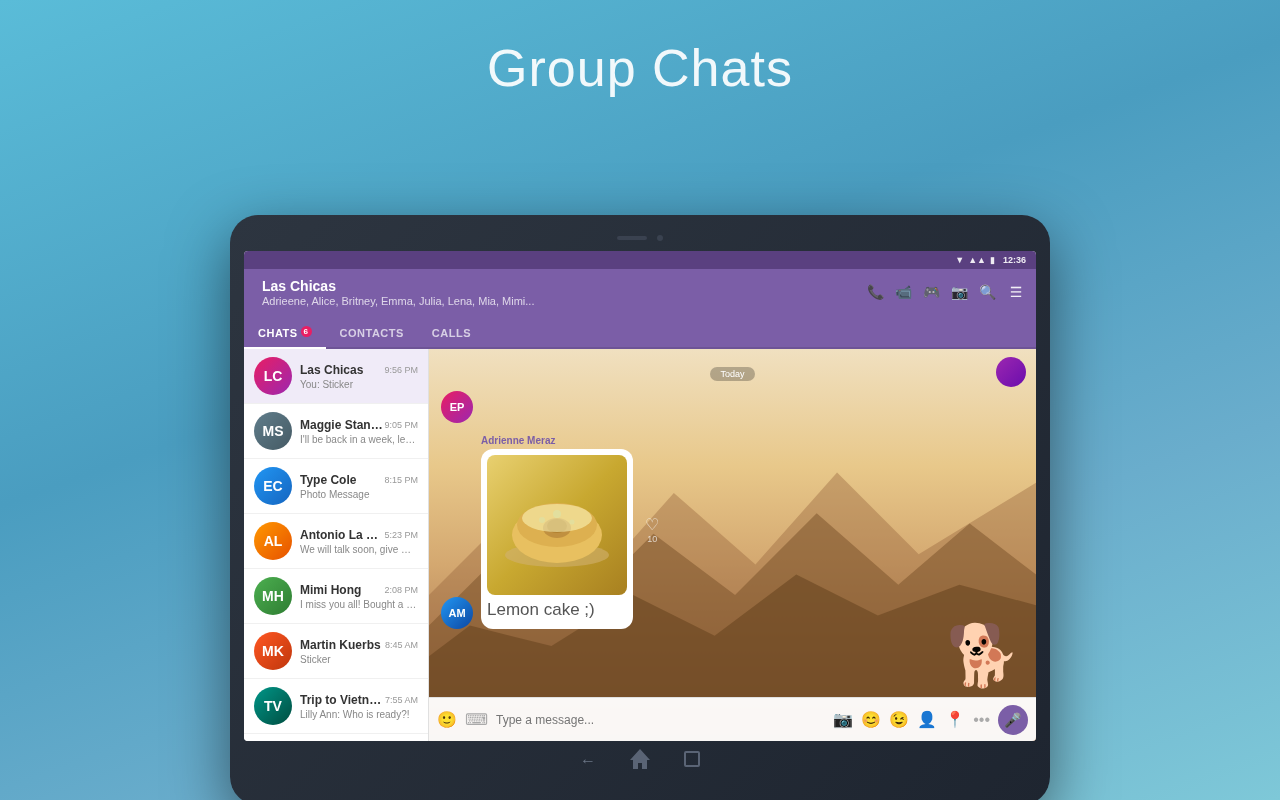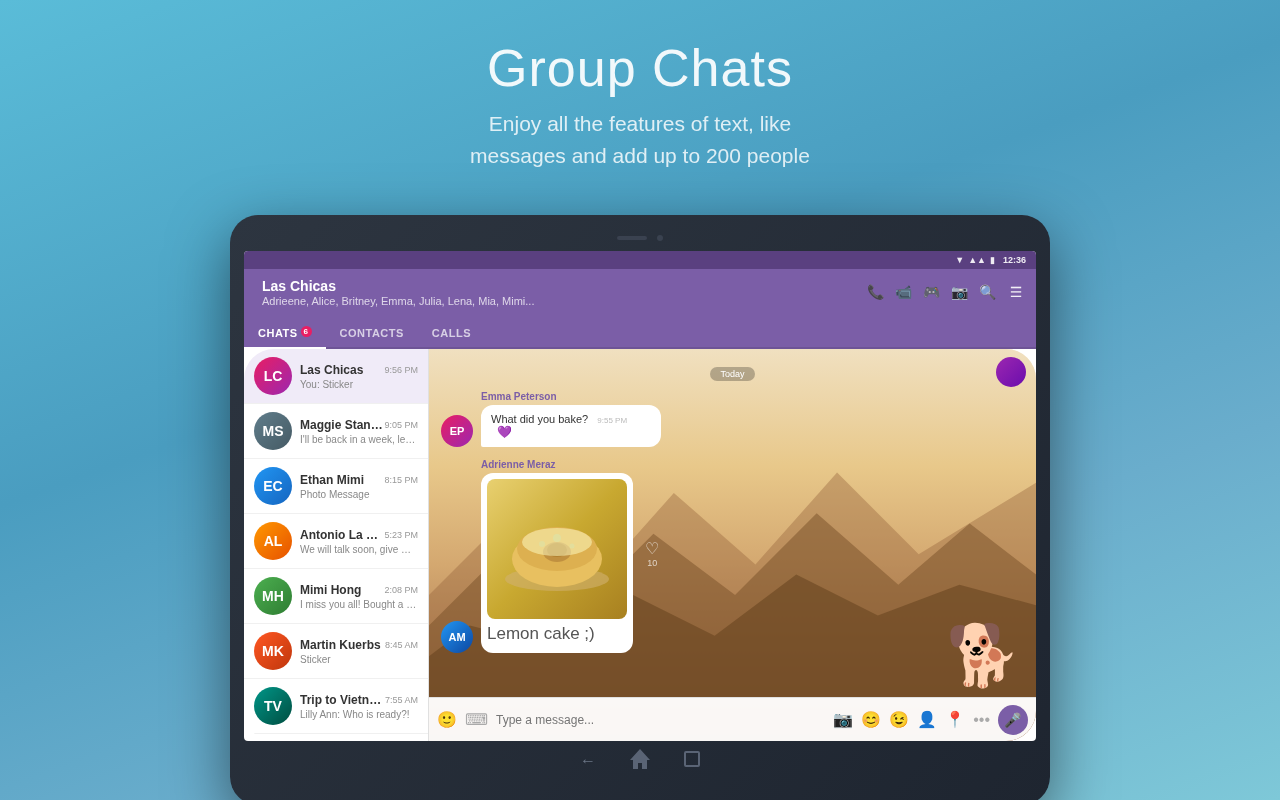--- a/index.html
+++ b/index.html
@@ -187,21 +187,20 @@
       border-radius: 8px;
       margin-left: 3px;
       vertical-align: top;
     }
 
     
     .app-body {
       flex: 1;
       display: flex;
       overflow: hidden;
-      border-radius: 30px;
     }
 
     
     .sidebar {
       width: 185px;
       background: #fff;
       border-right: 1px solid #e0e0e0;
       overflow-y: auto;
       flex-shrink: 0;
     }
@@ -456,24 +455,20 @@
       margin-left: 4px;
     }
   </style>
 </head>
 <body>
 
 <div>
 
   <div class="page-header">
     <div class="page-title">Group Chats</div>
-    <div class="page-subtitle">
-      <span>Enjoy all the features of text, like</span><br>
-      <span>messages and add up to 200 people</span>
-    </div>
   </div>
 
   <div class="tablet-wrapper">
     <div class="tablet-outer">
 
       <div class="tablet-top-bar">
         <div class="speaker-slot"></div>
         <div class="camera-dot"></div>
       </div>
 
@@ -536,21 +531,21 @@
                   <span class="chat-time">9:05 PM</span>
                 </div>
                 <div class="chat-preview">I'll be back in a week, let's meet up then</div>
               </div>
             </div>
 
             <div class="chat-item">
               <div class="avatar avatar-ec">EC</div>
               <div class="chat-info">
                 <div class="chat-name-row">
-                  <span class="chat-name">Ethan Mimi</span>
+                  <span class="chat-name">Type Cole</span>
                   <span class="chat-time">8:15 PM</span>
                 </div>
                 <div class="chat-preview">Photo Message</div>
               </div>
             </div>
 
             <div class="chat-item">
               <div class="avatar avatar-al">AL</div>
               <div class="chat-info">
                 <div class="chat-name-row">
@@ -613,28 +608,20 @@
 
             <div class="reaction-avatar"></div>
 
             <div class="chat-messages">
               <div class="today-badge">
                 <span>Today</span>
               </div>
 
               <div class="message-row">
                 <div class="msg-avatar" style="background:linear-gradient(135deg,#e91e63,#9c27b0)">EP</div>
-                <div class="msg-content">
-                  <div class="msg-sender">Emma Peterson</div>
-                  <div class="msg-bubble">
-                    <span>What did you bake?</span>
-                    <span class="msg-time-inline">9:55 PM</span>
-                    <span class="msg-heart">💜</span>
-                  </div>
-                </div>
               </div>
 
               <div class="message-row">
                 <div class="msg-avatar" style="background:linear-gradient(135deg,#2196f3,#0d47a1)">AM</div>
                 <div class="msg-content" style="max-width:160px;">
                   <div class="msg-sender">Adrienne Meraz</div>
                   <div class="msg-bubble" style="padding:6px;border-radius:12px;">
 
                     <div class="msg-image">
                       <svg width="120" height="110" viewBox="0 0 120 110">

